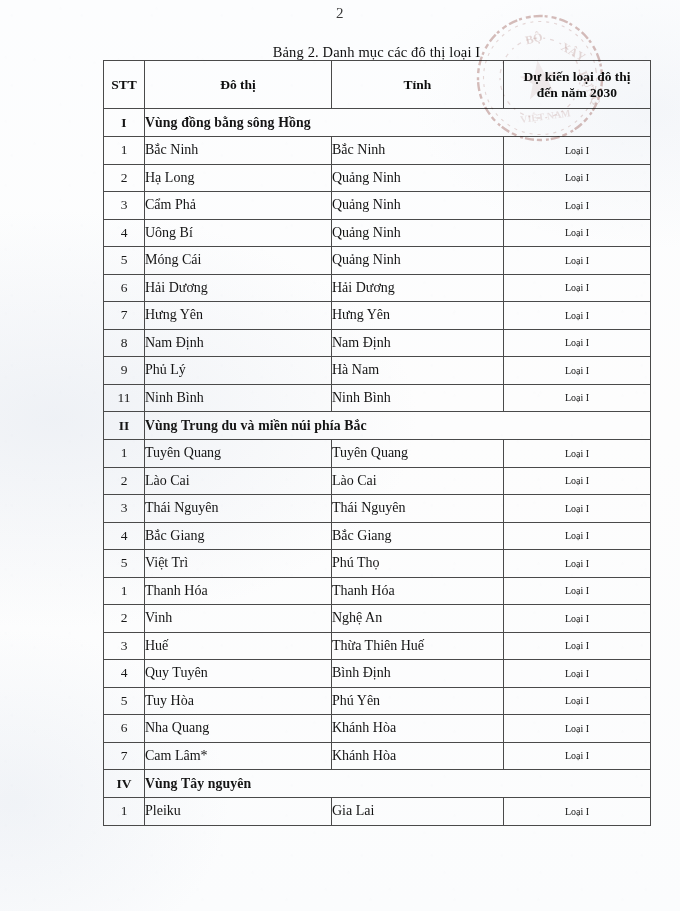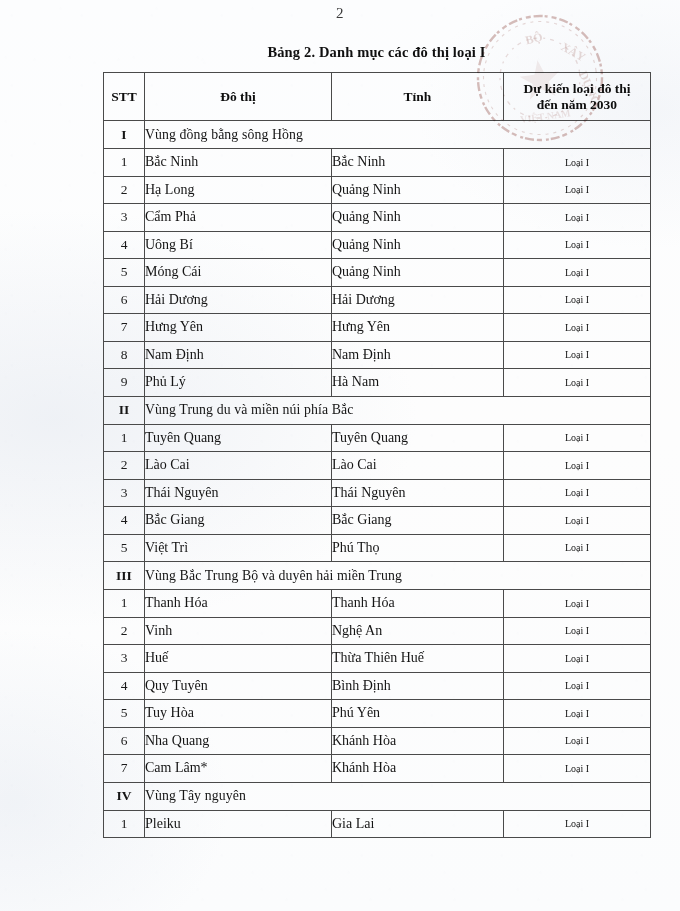--- a/index.html
+++ b/index.html
@@ -54,30 +54,30 @@
     mix-blend-mode: multiply;
   }
 
   
   #table-title {
     position: absolute;
     top: 44px;
     left: 103px;
     width: 547px;
     text-align: center;
-    font-weight: bold;
+    font-weight: normal;
     font-size: 14.5px;
     letter-spacing: .15px;
     color: #101010;
   }
 
   
   #doc-table {
     position: absolute;
-    top: 72px;
+    top: 60px;
     left: 103px;
     width: 547px;
     border-collapse: collapse;
     table-layout: fixed;
     background: transparent;
     z-index: 3;
     border-radius: 21px;
   }
   #doc-table col.c-stt   { width: 41px;  }
   #doc-table col.c-city  { width: 187px; }
@@ -105,21 +105,21 @@
   
   .sec-num {
     height: 27px;
     text-align: center;
     font-weight: bold;
     font-size: 13.5px;
   }
   .sec-title {
     height: 27px;
     text-align: left;
-    font-weight: normal;
+    font-weight: bold;
     font-size: 13.8px;
     padding-left: 11px;
     letter-spacing: .1px;
   }
 
   
   .d-num {
     height: 26.5px;
     text-align: center;
     font-size: 13.5px;
@@ -251,20 +251,26 @@
           <td class="d-prov">Nam Định</td>
           <td class="d-type">Loại I</td>
         </tr>
         <tr>
           <td class="d-num">9</td>
           <td class="d-city">Phủ Lý</td>
           <td class="d-prov">Hà Nam</td>
           <td class="d-type">Loại I</td>
         </tr>
         <tr>
+          <td class="d-num">11</td>
+          <td class="d-city">Ninh Bình</td>
+          <td class="d-prov">Ninh Bình</td>
+          <td class="d-type">Loại I</td>
+        </tr>
+        <tr>
           <td class="sec-num">II</td>
           <td class="sec-title" colspan="3">Vùng Trung du và miền núi phía Bắc</td>
         </tr>
         <tr>
           <td class="d-num">1</td>
           <td class="d-city">Tuyên Quang</td>
           <td class="d-prov">Tuyên Quang</td>
           <td class="d-type">Loại I</td>
         </tr>
         <tr>
@@ -285,24 +291,20 @@
           <td class="d-prov">Bắc Giang</td>
           <td class="d-type">Loại I</td>
         </tr>
         <tr>
           <td class="d-num">5</td>
           <td class="d-city">Việt Trì</td>
           <td class="d-prov">Phú Thọ</td>
           <td class="d-type">Loại I</td>
         </tr>
         <tr>
-          <td class="sec-num">III</td>
-          <td class="sec-title" colspan="3">Vùng Bắc Trung Bộ và duyên hải miền Trung</td>
-        </tr>
-        <tr>
           <td class="d-num">1</td>
           <td class="d-city">Thanh Hóa</td>
           <td class="d-prov">Thanh Hóa</td>
           <td class="d-type">Loại I</td>
         </tr>
         <tr>
           <td class="d-num">2</td>
           <td class="d-city">Vinh</td>
           <td class="d-prov">Nghệ An</td>
           <td class="d-type">Loại I</td>

